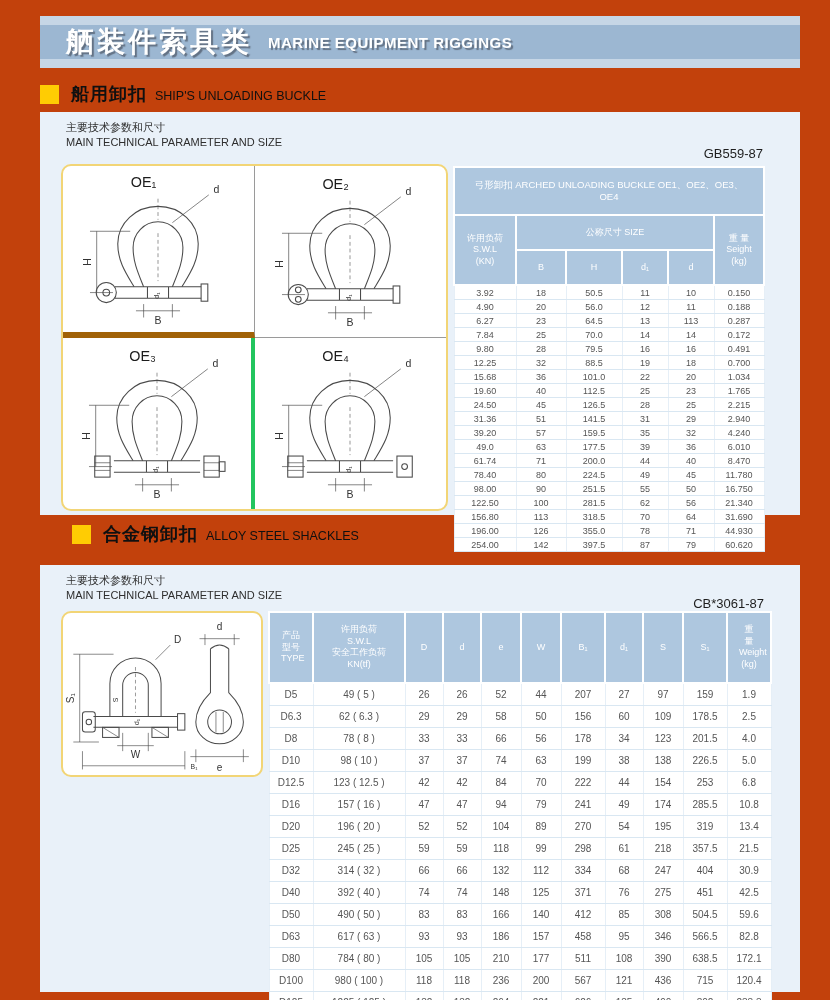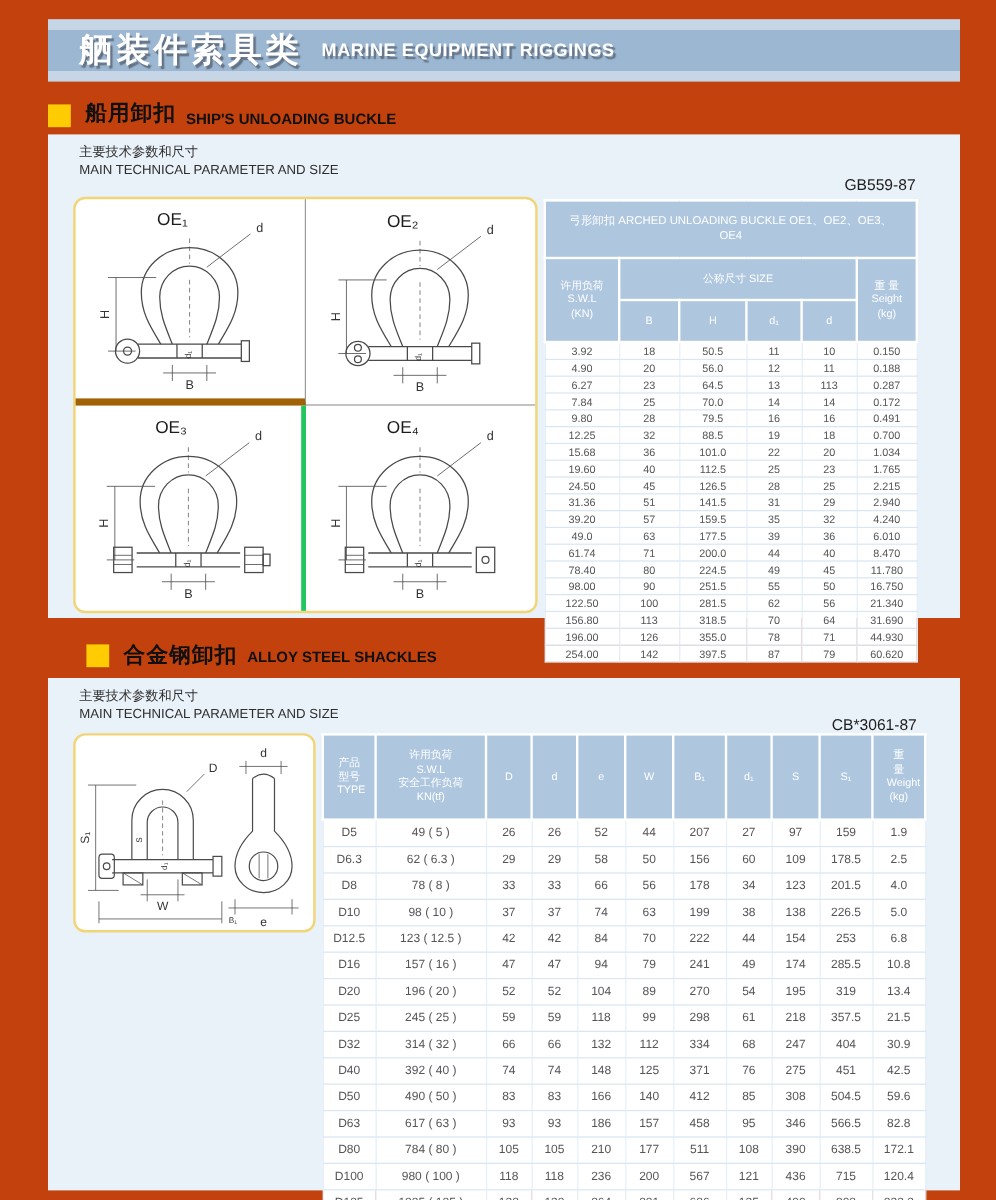--- a/index.html
+++ b/index.html
@@ -12,21 +12,21 @@
         display:flex;align-items:center;padding-left:26px;box-sizing:border-box;}
   .band .zh{font-size:28px;font-weight:bold;color:#fff;letter-spacing:3px;
         text-shadow:2px 2px 1px rgba(96,110,128,.95);}
   .band .en{font-size:15px;font-weight:bold;color:#fff;margin-left:16px;letter-spacing:.5px;
         text-shadow:2px 2px 1px rgba(96,110,128,.95);}
 
   
   .sec-head{position:absolute;left:40px;display:flex;align-items:center;}
   .bullet{width:19px;height:19px;background:#ffcc03;margin-right:12px;}
   .sec-zh{font-size:18px;font-weight:bold;color:#101010;letter-spacing:1px;}
-  .sec-en{font-size:12.5px;font-weight:bold;color:#101010;margin-left:8px;margin-top:4px;}
+  .sec-en{font-size:12.5px;font-weight:normal;color:#101010;margin-left:8px;margin-top:4px;}
 
   
   .panel{position:absolute;left:40px;width:760px;background:#e9f1f9;}
   #panel1{top:112px;height:403px;}
   #panel2{top:565px;height:427px;}
   .param{position:absolute;left:26px;top:8px;font-size:11px;color:#2e2e2e;line-height:1.4;}
   .std{position:absolute;font-size:13px;color:#1e1e1e;text-align:right;}
   #std1{right:37px;top:34px;}
   #std2{right:36px;top:31px;}
 
@@ -81,21 +81,21 @@
         <text class="dimtxt-s" x="96" y="131" text-anchor="middle" transform="rotate(-90 96 131)">d₁</text>
       </symbol>
     </defs>
   </svg>
 
   <div class="band">
     <span class="zh">舾装件索具类</span>
     <span class="en">MARINE EQUIPMENT RIGGINGS</span>
   </div>
 
-  <div class="sec-head" style="top:82px;align-items:flex-end;">
+  <div class="sec-head" style="top:82px;">
     <span class="bullet"></span>
     <span class="sec-zh">船用卸扣</span>
     <span class="sec-en">SHIP'S UNLOADING BUCKLE</span>
   </div>
 
   <div class="panel" id="panel1">
     <div class="param">
       <div>主要技术参数和尺寸</div>
       <div>MAIN TECHNICAL PARAMETER AND SIZE</div>
     </div>
@@ -330,21 +330,21 @@
             <td>142</td>
             <td>397.5</td>
             <td>87</td>
             <td>79</td>
             <td>60.620</td>
           </tr>
         </tbody>
     </table>
   </div>
 
-  <div class="sec-head" style="top:534px;padding-left:32px;">
+  <div class="sec-head" style="top:522px;padding-left:32px;">
     <span class="bullet"></span>
     <span class="sec-zh">合金钢卸扣</span>
     <span class="sec-en">ALLOY STEEL SHACKLES</span>
   </div>
 
   <div class="panel" id="panel2">
     <div class="param">
       <div>主要技术参数和尺寸</div>
       <div>MAIN TECHNICAL PARAMETER AND SIZE</div>
     </div>

